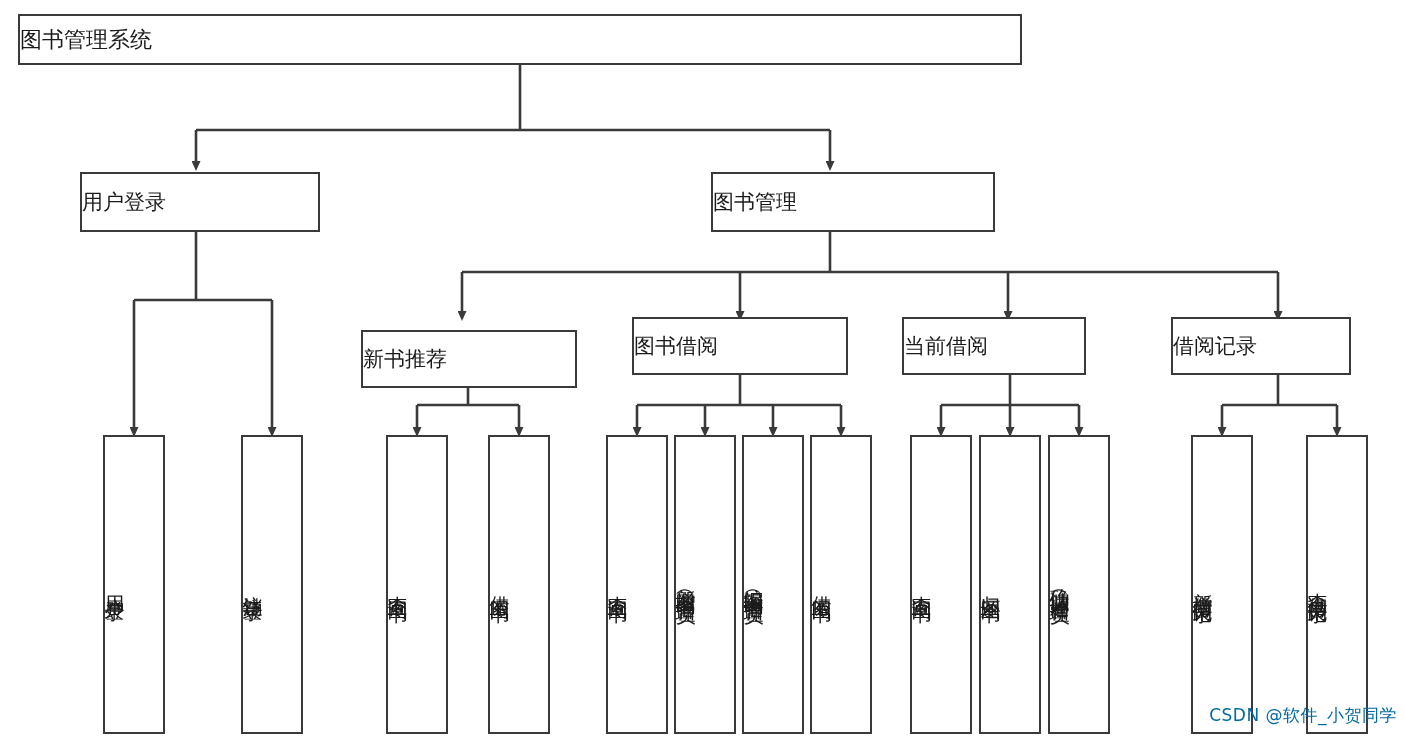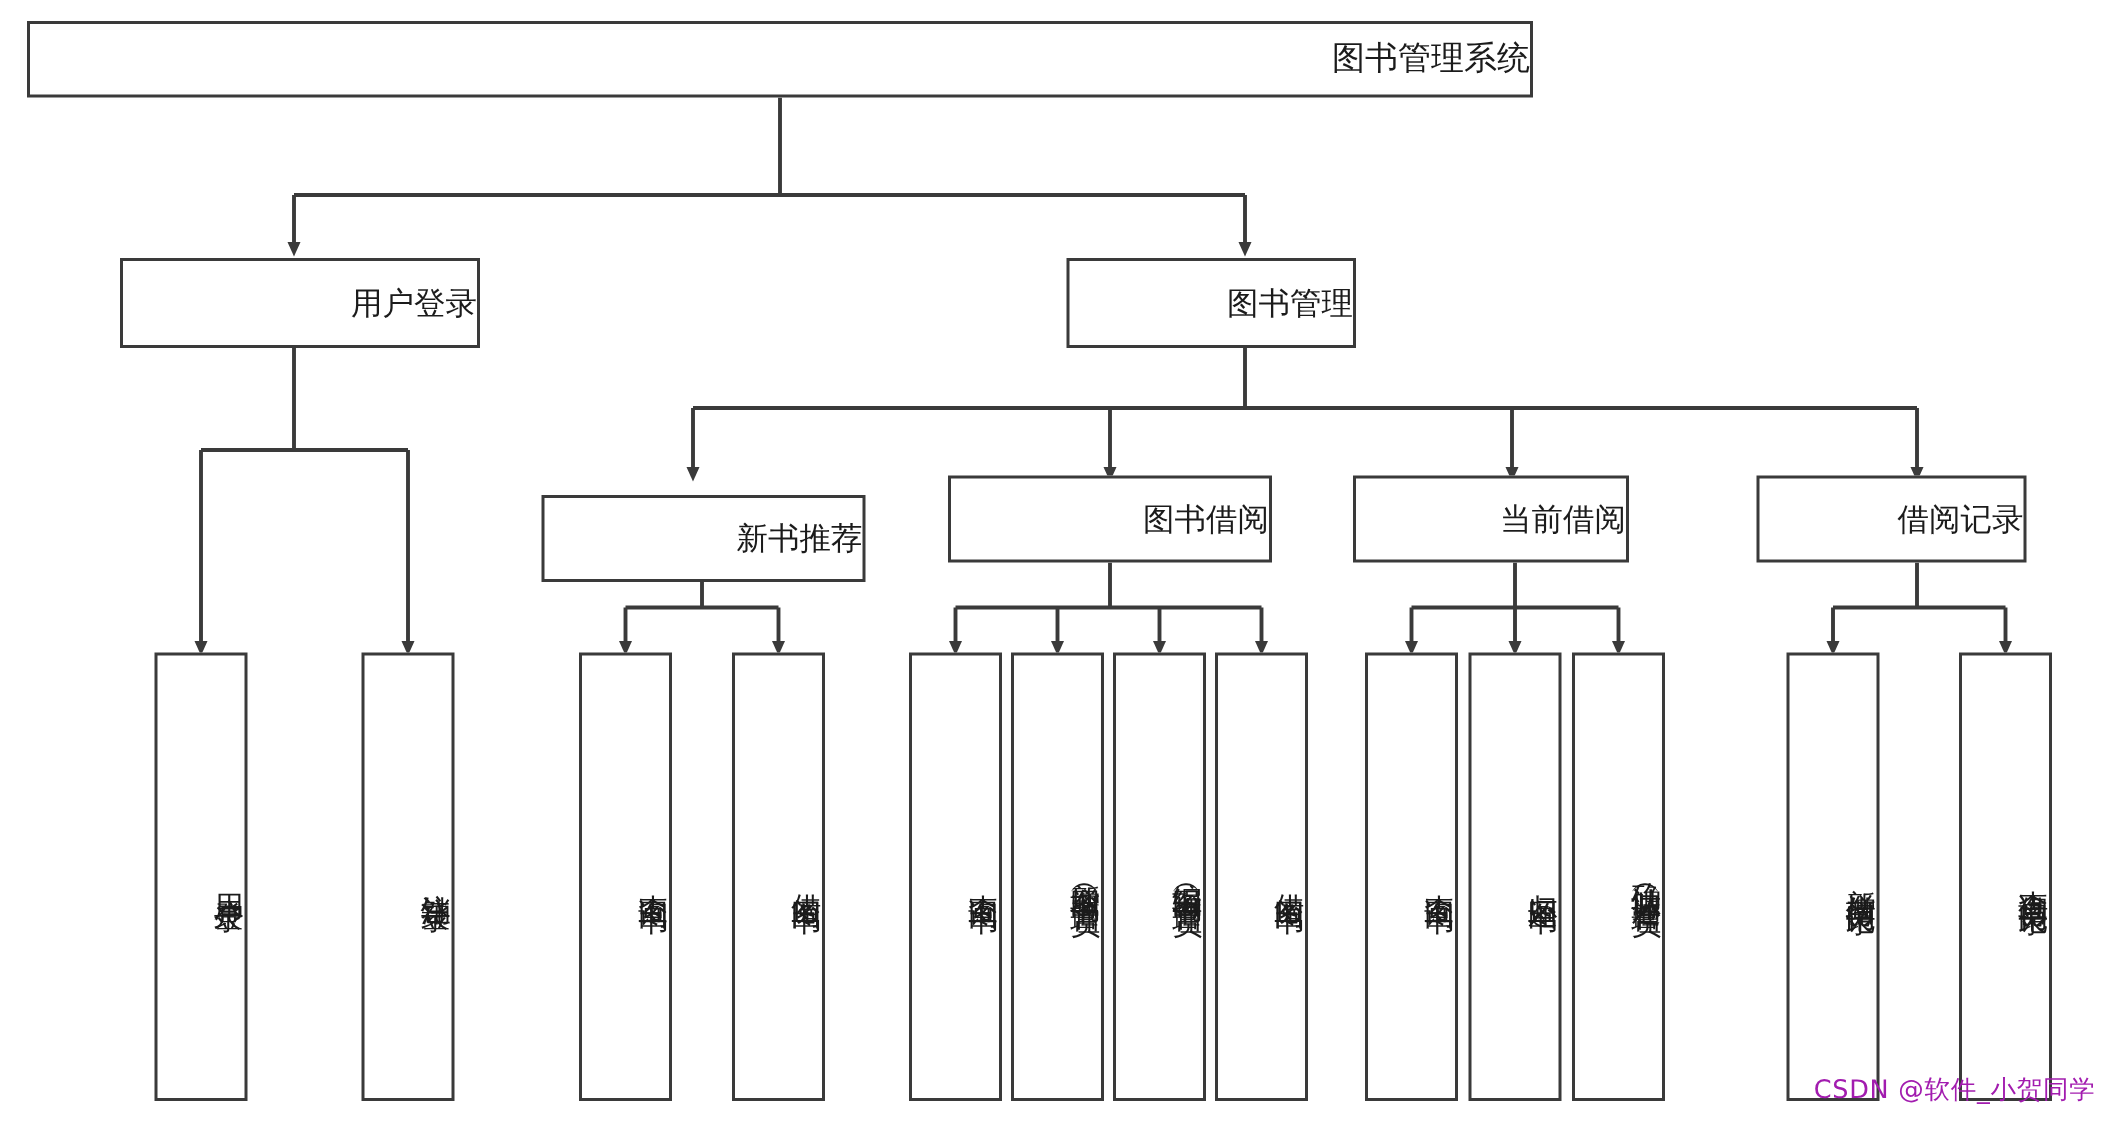--- a/index.html
+++ b/index.html
@@ -26,21 +26,21 @@
     height: 747px;
     pointer-events: none;
   }
   .node {
     position: absolute;
     box-sizing: border-box;
     background: #ffffff;
     border: 2.2px solid #3a3a3a;
     display: flex;
     align-items: center;
-    justify-content: flex-end;
+    justify-content: flex-start;
     z-index: 2;
   }
   .node .label {
     color: #1b1b1b;
     text-align: center;
     line-height: 1.18;
     white-space: nowrap;
   }
   .node.horiz .label {
     font-size: 21px;
@@ -54,23 +54,23 @@
   .node.vert .label {
     writing-mode: vertical-rl;
     text-orientation: upright;
     font-size: 20px;
     letter-spacing: 2.5px;
     line-height: 1;
   }
   .watermark {
     position: absolute;
     right: 8px;
-    bottom: 9px;
+    bottom: 20px;
     font-size: 17px;
-    color: #a21caf;
+    color: #0369a1;
     letter-spacing: 0.5px;
     z-index: 5;
     white-space: nowrap;
   }
 </style>
 </head>
 <body>
 
 <div id="canvas">
 
@@ -124,21 +124,21 @@
     </g>
   </svg>
 
   <div class="node root horiz" style="left:18px; top:14px; width:1004px; height:51px;">
     <span class="label">图书管理系统</span>
   </div>
 
   <div class="node horiz" style="left:80px; top:172px; width:240px; height:60px;">
     <span class="label">用户登录</span>
   </div>
-  <div class="node horiz" style="left:711px; top:172px; width:193px; height:60px;">
+  <div class="node horiz" style="left:711px; top:172px; width:284px; height:60px;">
     <span class="label">图书管理</span>
   </div>
 
   <div class="node horiz" style="left:361px; top:330px; width:216px; height:58px;">
     <span class="label">新书推荐</span>
   </div>
   <div class="node horiz" style="left:632px; top:317px; width:216px; height:58px;">
     <span class="label">图书借阅</span>
   </div>
   <div class="node horiz" style="left:902px; top:317px; width:184px; height:58px;">

